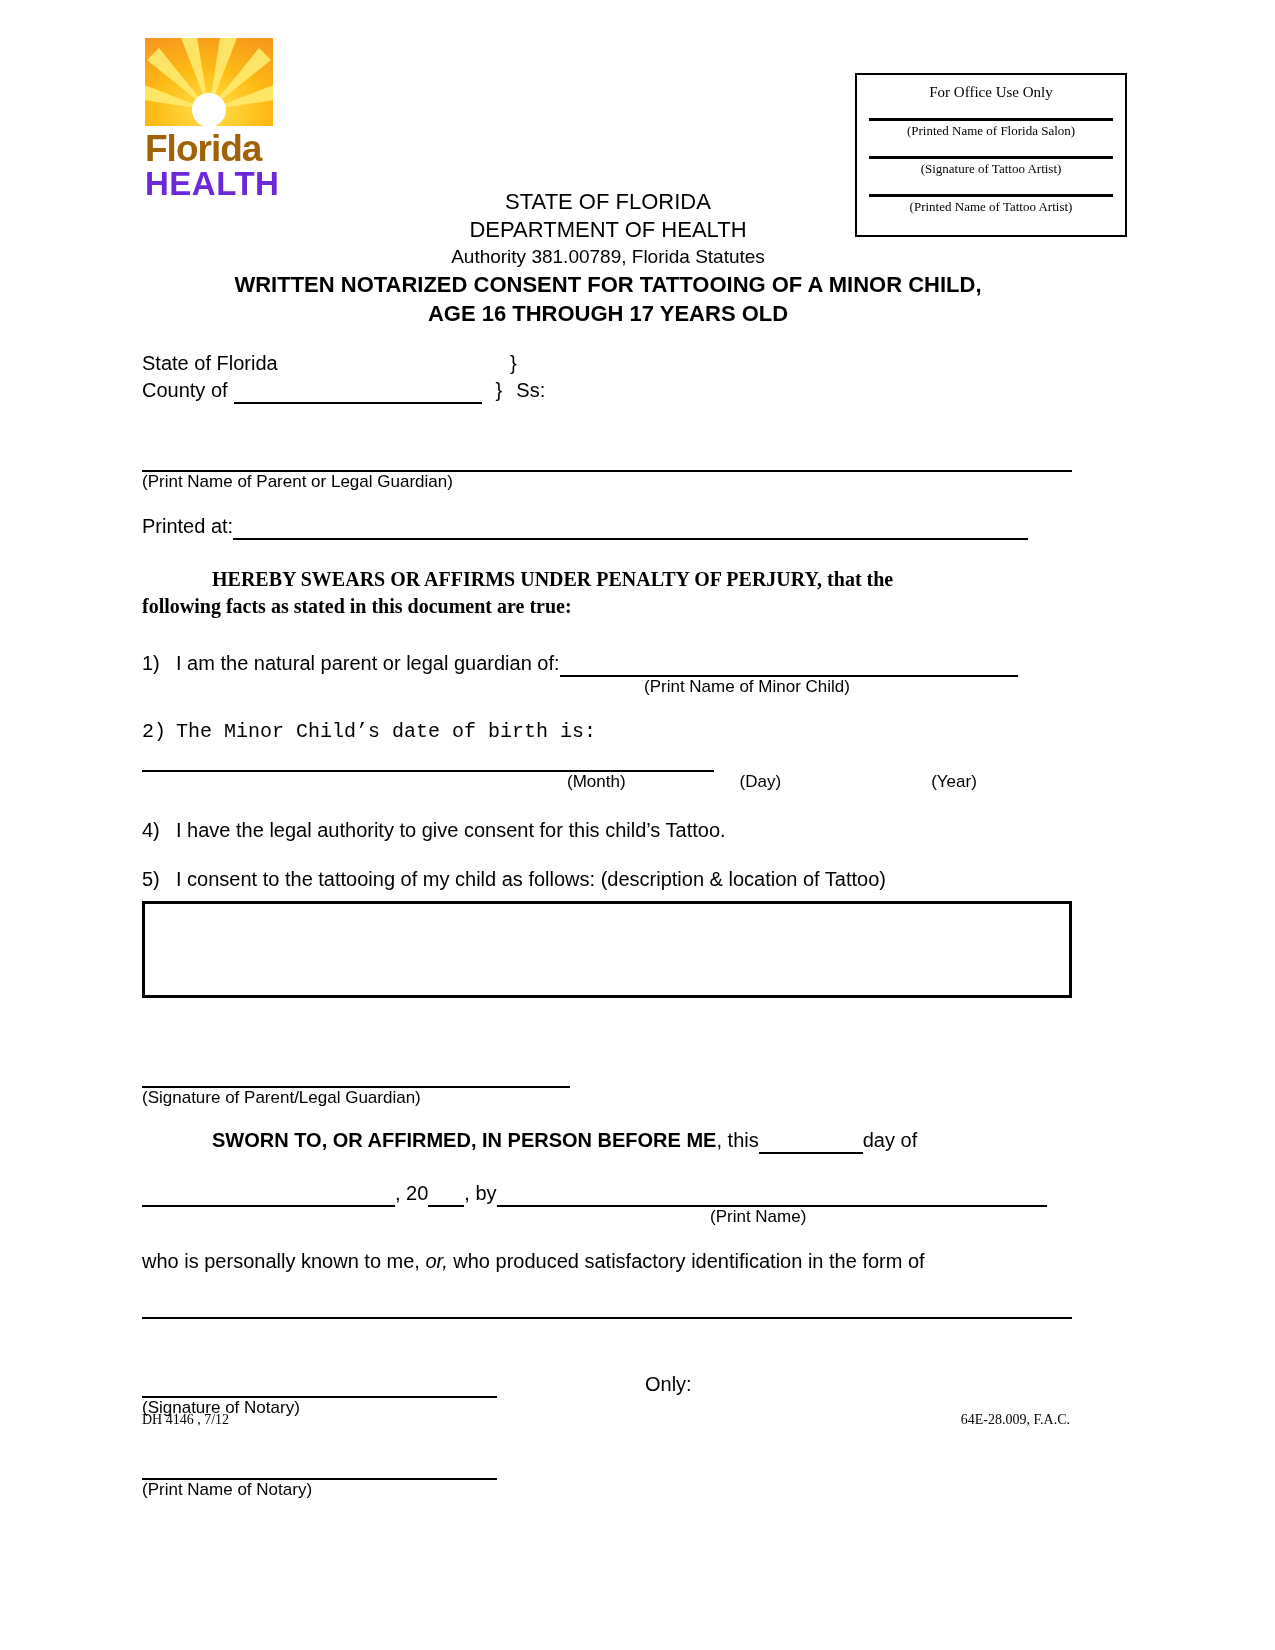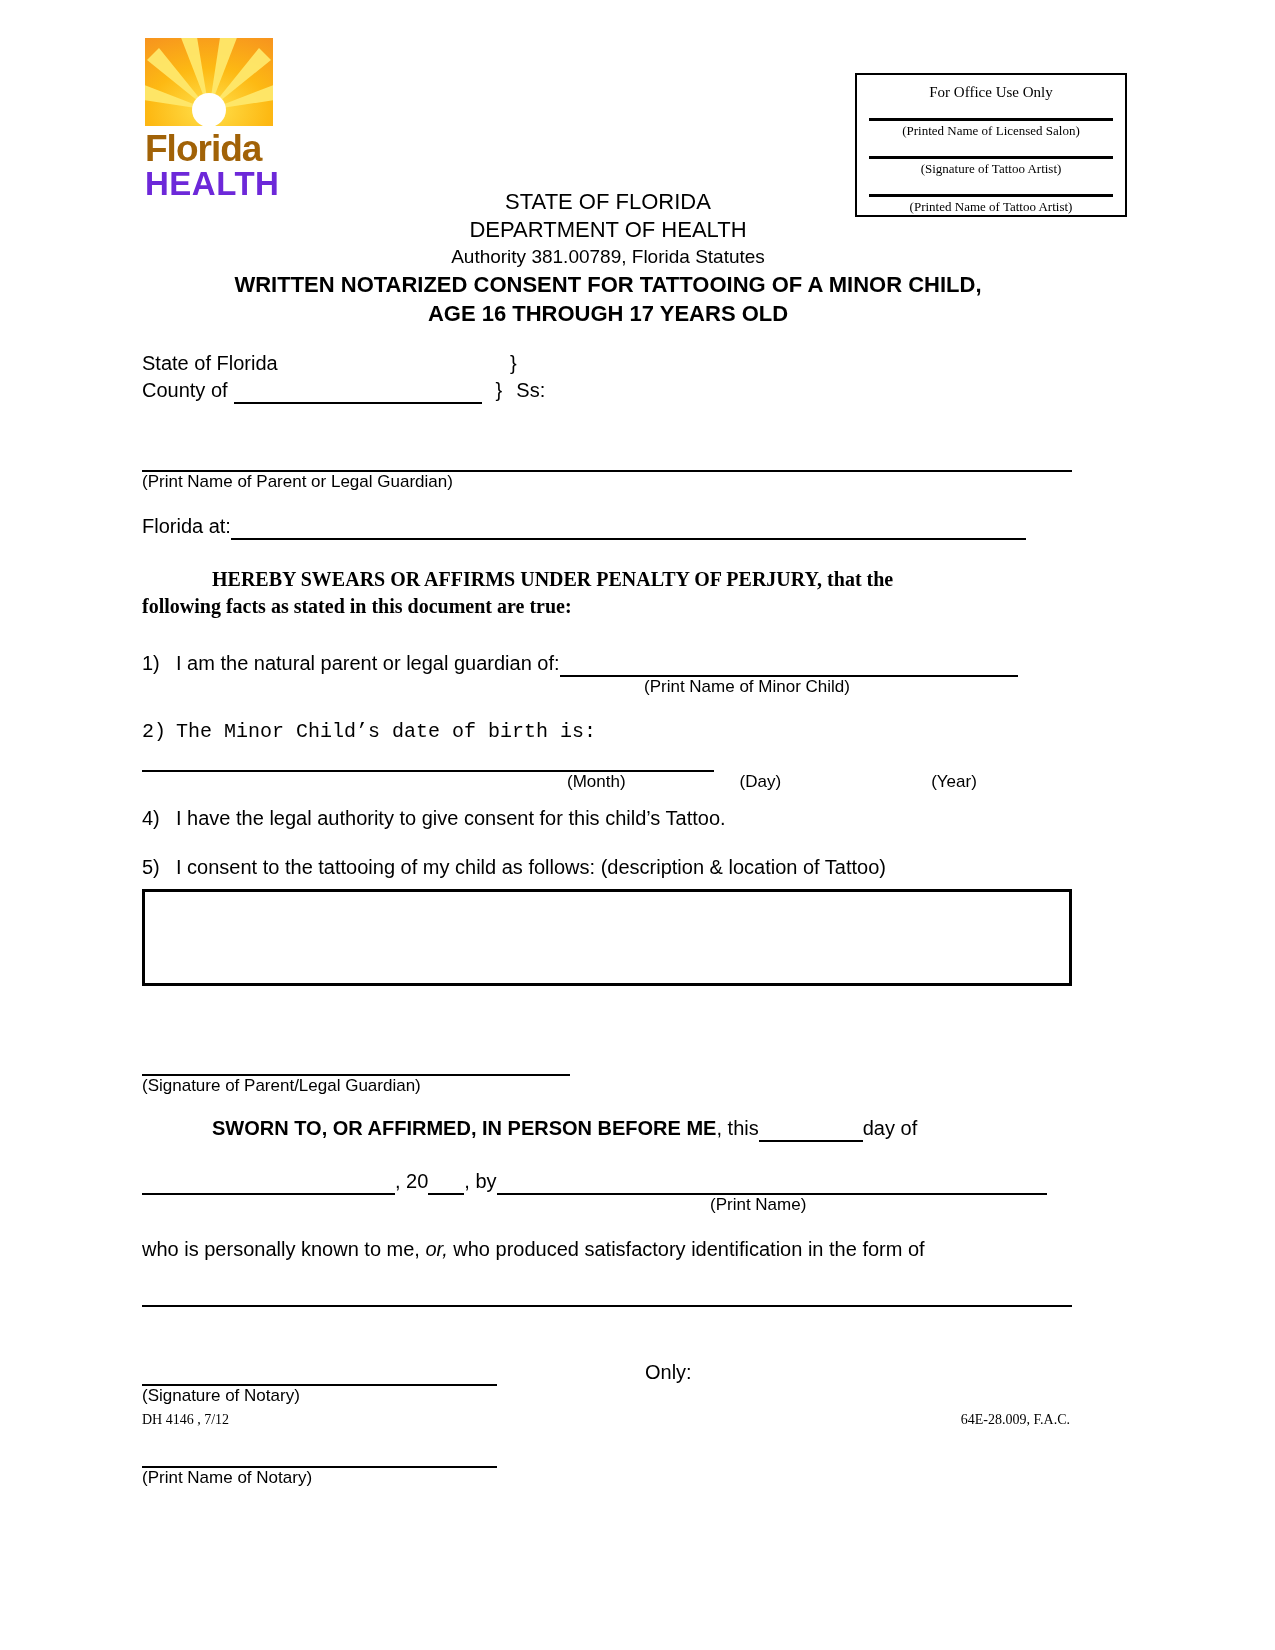--- a/index.html
+++ b/index.html
@@ -11,21 +11,21 @@
     overflow:hidden;
   }
 
   
   .logo { position:absolute; left:145px; top:38px; width:130px; }
   .logo-florida { font-weight:bold; font-size:37px; line-height:36px; letter-spacing:-1px; }
   .logo-health  { font-weight:bold; font-size:33px; line-height:34px; letter-spacing:0.5px; }
 
   
   .office-box {
-    position:absolute; left:855px; top:73px; width:272px; height:144px;
+    position:absolute; left:855px; top:73px; width:272px; height:164px;
     border:2px solid #000; padding:9px 12px 0 12px; text-align:center;
   }
   .ob-title { font-family:"Liberation Serif", serif; font-size:15px; }
   .ob-field { margin-top:17px; }
   .ob-line { height:3px; background:#000; width:100%; }
   .ob-label { font-family:"Liberation Serif", serif; font-size:13px; margin-top:2px; }
 
   
   .header { position:absolute; left:142px; top:188px; width:932px; text-align:center; }
   .h-state, .h-dept { font-size:22px; line-height:28px; }
@@ -59,21 +59,21 @@
   .item { line-height:27px; }
   .inum { display:inline-block; width:34px; }
   .item1 { margin-top:30px; }
   .sub-child { margin-left:502px; }
   .item2 { margin-top:22px;font-family:Liberation Mono, monospace; }
   .dob-labels span { display:inline-block; }
   .dob-month { margin-left:425px; }
   .dob-day { margin-left:114px; }
   .dob-year { margin-left:150px; }
   .item3 { margin-top:4px; }
-  .item4 { margin-top:14px; }
+  .item4 { margin-top:26px; }
   .item5 { margin-top:22px; }
 
   .desc-box { margin-top:8px; width:930px; height:97px; border:3px solid #000; }
 
   .parent-sig { margin-top:66px; }
   .sworn1 { margin-top:20px; padding-left:70px; }
   .sworn2 { margin-top:26px; }
   .sub-printname { margin-left:568px; }
   .known { margin-top:22px; }
   .id-line { margin-top:42px; border-bottom:2px solid #000; height:2px; width:930px; }
@@ -113,21 +113,21 @@
       <circle cx="64" cy="72" r="17" fill="#ffffff"></circle>
     </svg>
     <div class="logo-florida" style="color: #a16207;">Florida</div>
     <div class="logo-health" style="color: #6d28d9;">HEALTH</div>
   </div>
 
   <div class="office-box">
     <div class="ob-title">For Office Use Only</div>
     <div class="ob-field">
       <div class="ob-line"></div>
-      <div class="ob-label">(Printed Name of Licensed Salon)</div>
+      <div class="ob-label">(Printed Name of Florida Salon)</div>
     </div>
     <div class="ob-field">
       <div class="ob-line"></div>
       <div class="ob-label">(Signature of Tattoo Artist)</div>
     </div>
     <div class="ob-field">
       <div class="ob-line"></div>
       <div class="ob-label">(Printed Name of Tattoo Artist)</div>
     </div>
   </div>
@@ -148,21 +148,21 @@
       </div>
       <div class="row">
         <span>County of</span><span class="fill w248 county-fill"></span><span class="brace2">}</span><span class="ss">Ss:</span>
       </div>
     </div>
 
     <div class="line-full parent-line"></div>
     <div class="sub">(Print Name of Parent or Legal Guardian)</div>
 
     <div class="row residing">
-      <span>Florida at:</span><span class="fill w795"></span>
+      <span>Printed at:</span><span class="fill w795"></span>
     </div>
 
     <div class="oath">
       <div class="row oath-l1">HEREBY SWEARS OR AFFIRMS UNDER PENALTY OF PERJURY, that the</div>
       <div class="row">following facts as stated in this document are true:</div>
     </div>
 
     <div class="item item1">
       <span class="inum">1)</span><span>I am the natural parent or legal guardian of:</span><span class="fill w458"></span>
     </div>

